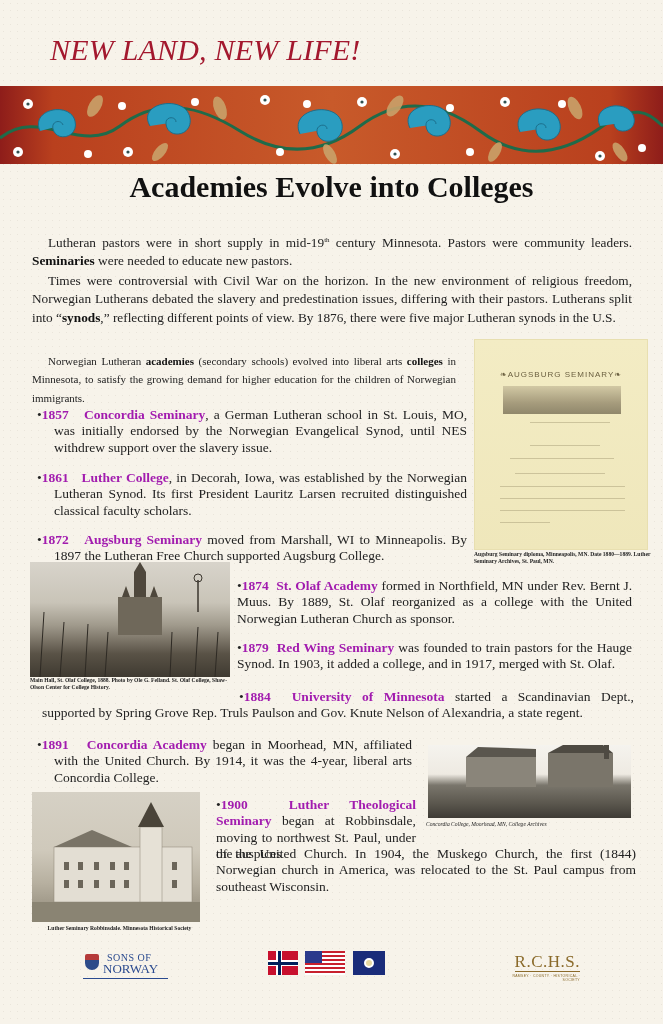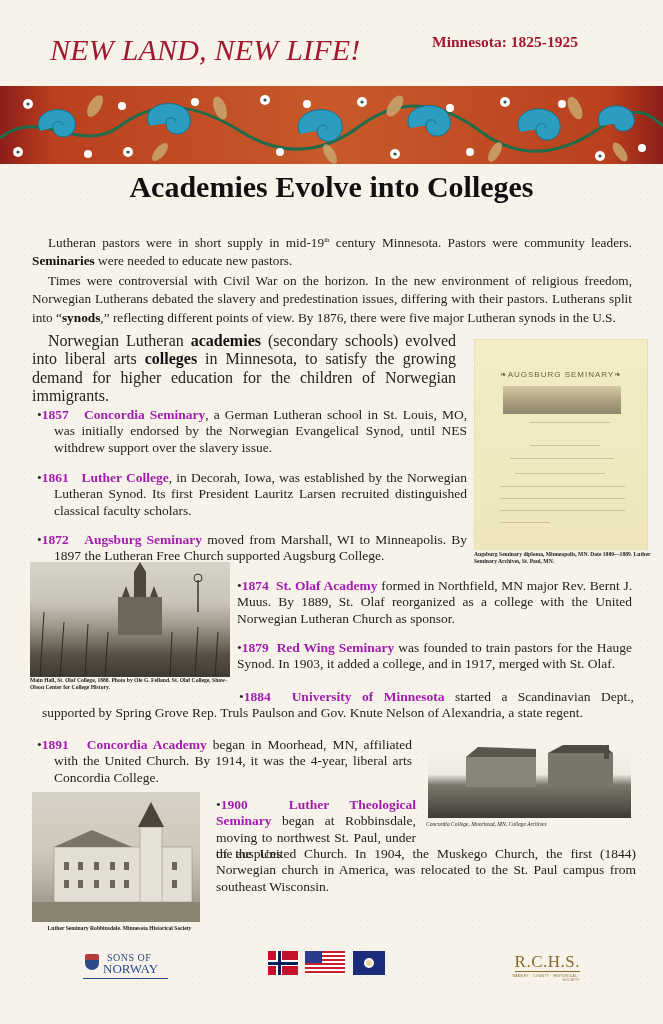--- a/index.html
+++ b/index.html
@@ -41,21 +41,21 @@
 
   .para {
     font-family: "Liberation Serif", serif; font-size: 13.3px; line-height: 18.4px;
     text-align: justify; color: #222;
   }
   .para b { font-weight: bold; color: #111; }
   sup { font-size: 7px; vertical-align: 5px; }
 
   #intro-1 { left: 32px; top: 231px; width: 600px; text-indent: 16px; }
   #intro-2 { left: 32px; top: 272px; width: 600px; text-indent: 16px; }
-  #intro-3 { left: 32px; top: 332px; width: 424px; text-indent: 16px; font-size: 16px; }
+  #intro-3 { left: 32px; top: 352px; width: 424px; text-indent: 16px; font-size: 11px; }
   .item { font-family: "Liberation Serif", serif; font-size: 13.5px; line-height: 16.4px; color: #222; text-align: justify; }
   .item b { color: #a21caf; }
   .hang { padding-left: 17px; text-indent: -17px; }
 
   #item-1857 { left: 37px; top: 407px; width: 430px; }
   #item-1861 { left: 37px; top: 470px; width: 430px; }
   #item-1872 { left: 37px; top: 532px; width: 430px; }
   #item-1874 { left: 237px; top: 578px; width: 395px; }
   #item-1879 { left: 237px; top: 640px; width: 395px; }
   #item-1884 { left: 42px; top: 689px; width: 592px; text-indent: 197px; }
@@ -128,21 +128,20 @@
 
   #logo-rchs { left: 500px; top: 952px; width: 80px; height: 30px; text-align: right; }
   #logo-rchs .big { font-family: "Liberation Serif", serif; font-size: 17px; color: #8a6a2a; letter-spacing: 0.5px; line-height: 18px; border-bottom: 1px solid #8a6a2a; display: inline-block; }
   #logo-rchs .small { font-family: "Liberation Sans", sans-serif; font-size: 3.5px; color: #8a6a2a; letter-spacing: 0.3px; margin-top: 2px; }
 </style>
 </head>
 <body>
 
 <div id="main-title" class="abs">NEW LAND, NEW LIFE!</div>
 <div id="subtitle" class="abs">
-  <div>Minnesota: 1825-1925</div>
 </div>
 
 <div id="banner" class="abs">
   <svg width="663" height="78" viewBox="0 0 663 78">
     <g fill="none" stroke="#1f6b4a" stroke-width="3">
       <path d="M0 52 C40 20, 80 70, 120 40 S200 20, 240 45 S320 70, 360 40 S440 15, 480 45 S560 70, 600 42 S650 30, 663 40"></path>
     </g>
     <g fill="#2a9dc0" stroke="#1c6f8c" stroke-width="1">
       <path d="M40 45 c-10 -22 30 -30 35 -10 c4 16 -18 22 -22 8 c-2 -8 8 -10 10 -4"></path>
       <path d="M150 40 c-14 -24 36 -32 40 -8 c3 18 -22 22 -24 6 c-1 -8 10 -8 10 -2"></path>
@@ -200,21 +199,21 @@
 <p id="intro-2" class="abs para"><span>Times were controversial with Civil War on the horizon. In the new environment of religious freedom, Norwegian Lutherans debated the slavery and predestination issues, differing with their pastors. Lutherans split into “</span><b>synods</b><span>,” reflecting different points of view. By 1876, there were five major Lutheran synods in the U.S.</span></p>
 
 <p id="intro-3" class="abs para"><span>Norwegian Lutheran </span><b>academies</b><span> (secondary schools) evolved into liberal arts </span><b>colleges</b><span> in Minnesota, to satisfy the growing demand for higher education for the children of Norwegian immigrants.</span></p>
 
 <p id="item-1857" class="abs item hang"><span class="dot">•</span><b>1857</b>&nbsp;&nbsp;&nbsp;<b>Concordia Seminary</b><span>, a German Lutheran school in St. Louis, MO, was initially endorsed by the Norwegian Evangelical Synod, until NES withdrew support over the slavery issue.</span></p>
 
 <p id="item-1861" class="abs item hang"><span class="dot">•</span><b>1861</b>&nbsp;&nbsp;&nbsp;<b>Luther College</b><span>, in Decorah, Iowa, was established by the Norwegian Lutheran Synod. Its first President Lauritz Larsen recruited distinguished classical faculty scholars.</span></p>
 
 <p id="item-1872" class="abs item hang"><span class="dot">•</span><b>1872</b>&nbsp;&nbsp;&nbsp;<b>Augsburg Seminary</b><span> moved from Marshall, WI to Minneapolis. By 1897 the Lutheran Free Church supported Augsburg College.</span></p>
 
-<p id="item-1874" class="abs item"><span class="dot">•</span><b>1874</b>&nbsp;&nbsp;<b>St. Olaf Academy</b><span> formed in Northfield, MN major Rev. Bernt J. Muus.  By 1889, St. Olaf reorganized as a college with the United Norwegian Lutheran Church as sponsor.</span></p>
+<p id="item-1874" class="abs item"><span class="dot">•</span><b>1874</b>&nbsp;&nbsp;<b>St. Olaf Academy</b><span> formed in Northfield, MN under Rev. Bernt J. Muus.  By 1889, St. Olaf reorganized as a college with the United Norwegian Lutheran Church as sponsor.</span></p>
 
 <p id="item-1879" class="abs item"><span class="dot">•</span><b>1879</b>&nbsp;&nbsp;<b>Red Wing Seminary</b><span> was founded to train pastors for the Hauge Synod. In 1903, it added a college, and in 1917, merged with St. Olaf.</span></p>
 
 <p id="item-1884" class="abs item"><span class="dot">•</span><b>1884</b>&nbsp;&nbsp;<b>University of Minnesota</b><span> started a Scandinavian Dept., supported by Spring Grove Rep. Truls Paulson and Gov. Knute Nelson of Alexandria, a state regent.</span></p>
 
 <p id="item-1891" class="abs item hang"><span class="dot">•</span><b>1891</b>&nbsp;&nbsp;&nbsp;<b>Concordia Academy</b><span> began in Moorhead, MN, affiliated with the United Church. By 1914, it was the 4-year, liberal arts Concordia College.</span></p>
 
 <p id="item-1900a" class="abs item"><span class="dot">•</span><b>1900</b>&nbsp;&nbsp;<b>Luther Theological Seminary</b> <span>began at Robbinsdale, moving to northwest St. Paul, under the auspices</span></p>
 <p id="item-1900b" class="abs item">of the United Church. In 1904, the Muskego Church, the first (1844) Norwegian church in America, was relocated to the St. Paul campus from southeast Wisconsin.</p>
 

